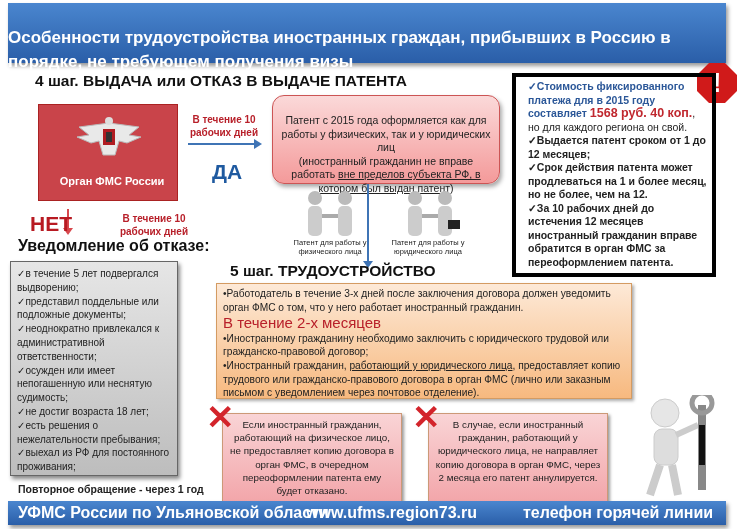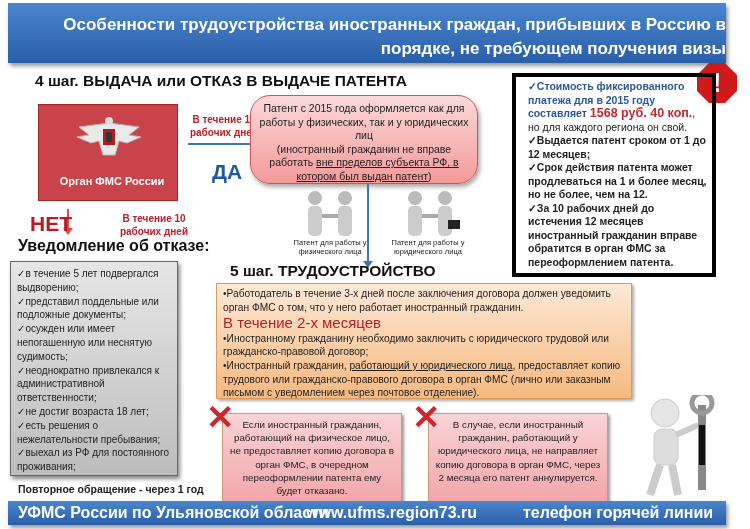--- a/index.html
+++ b/index.html
@@ -1,27 +1,27 @@
 <!DOCTYPE html>
 <html><head>
 <meta charset="utf-8">
 <style>
 *{box-sizing:border-box;margin:0;padding:0}
 body{width:750px;height:529px;background:#fff;font-family:"Liberation Sans",sans-serif;position:relative;overflow:hidden;color:#222}
 .abs{position:absolute}
-.banner{left:8px;top:3px;width:718px;height:60px;background:linear-gradient(#4a86cf,#2a5ea8);color:#fff;font-weight:bold;font-size:17px;text-align:right;line-height:24px;padding-top:10px;box-shadow:2px 3px 4px #999}
+.banner{left:8px;top:3px;width:718px;height:60px;background:linear-gradient(#4a86cf,#2a5ea8);color:#fff;font-weight:bold;font-size:17px;text-align:left;line-height:24px;padding-top:23px;box-shadow:2px 3px 4px #999}
 .h-step{font-weight:bold;font-size:15.5px;color:#111}
 .fms{left:38px;top:104px;width:140px;height:97px;background:#c9444a;border:1px solid #a22;color:#fff;font-weight:bold;font-size:11px;text-align:center}
 .eagle{position:absolute;left:30px;top:10px;width:80px;height:45px}
 .fms-label{position:absolute;left:8px;right:0;top:70px}
 .red-small{color:#b8202a;font-weight:bold;font-size:10px;text-align:center;line-height:13px}
 .arrow-h{left:188px;top:143px;width:72px;height:2px;background:#3f74b5}
 .arrow-h:after{content:"";position:absolute;right:-2px;top:-4px;border-left:8px solid #3f74b5;border-top:5px solid transparent;border-bottom:5px solid transparent}
 .da{left:212px;top:160px;color:#1f5aa0;font-weight:bold;font-size:21px}
-.patent-box{left:250px;top:95px;width:228px;height:89px;background:linear-gradient(#fbd9d9,#f49a9a);border:1px solid #c55;border-radius:20px;font-size:10.5px;text-align:center;line-height:13.5px;padding:6px 4px;box-shadow:2px 3px 4px #aaa}
+.patent-box{left:272px;top:95px;width:228px;height:89px;background:linear-gradient(#fbd9d9,#f49a9a);border:1px solid #c55;border-radius:12px;font-size:10.5px;text-align:center;line-height:13.5px;padding:18px 4px;box-shadow:2px 3px 4px #aaa}
 .patent-box u{text-decoration:underline}
 .cost-box{left:512px;top:73px;width:204px;height:204px;border:4px solid #000000;font-size:10.5px;line-height:13.5px;padding:3px 4px 3px 12px;font-weight:bold;color:#222}
 .cost-box .blue{color:#2b5798}
 .cost-box .price{color:#c0282f;font-size:12.5px}
 .cost-box .norm{font-weight:normal}
 .stop{left:697px;top:63px;width:40px;height:40px;background:#d01a1a;clip-path:polygon(30% 0,70% 0,100% 30%,100% 70%,70% 100%,30% 100%,0 70%,0 30%);color:#fff;font-weight:bold;font-size:28px;text-align:center;line-height:40px}
 .arrow-v-red{left:67px;top:209px;width:2px;height:22px;background:#d8484d}
 .arrow-v-red:after{content:"";position:absolute;left:-4px;bottom:-4px;border-top:7px solid #d8484d;border-left:5px solid transparent;border-right:5px solid transparent}
 .net{left:30px;top:212px;color:#b81a22;font-weight:bold;font-size:21px}
 .h-refusal{left:18px;top:237px;font-weight:bold;font-size:16px;color:#111}
@@ -80,22 +80,22 @@
 </div>
 
 <div class="abs arrow-v-red"></div>
 <div class="abs net">НЕТ</div>
 <div class="abs red-small" style="left:115px;top:212px;width:78px">В течение 10 рабочих дней</div>
 
 <div class="abs h-refusal">Уведомление об отказе:</div>
 <div class="abs refusal-box">
   <div>✓в течение 5 лет подвергался выдворению;</div>
   <div>✓представил поддельные или подложные документы;</div>
+  <div>✓неоднократно привлекался к административной ответственности;</div>
   <div>✓осужден или имеет непогашенную или неснятую судимость;</div>
-  <div>✓неоднократно привлекался к административной ответственности;</div>
   <div>✓не достиг возраста 18 лет;</div>
   <div>✓есть решения о нежелательности пребывания;</div>
   <div>✓выехал из РФ для постоянного проживания;</div>
 </div>
 <div class="abs repeat">Повторное обращение - через  1 год</div>
 
 <div class="abs arrow-v-blue"></div>
 
 <svg class="abs ppl" style="left:290px;top:190px" viewBox="0 0 80 48">
   <circle cx="25" cy="8" r="7" fill="#bbb"></circle>

